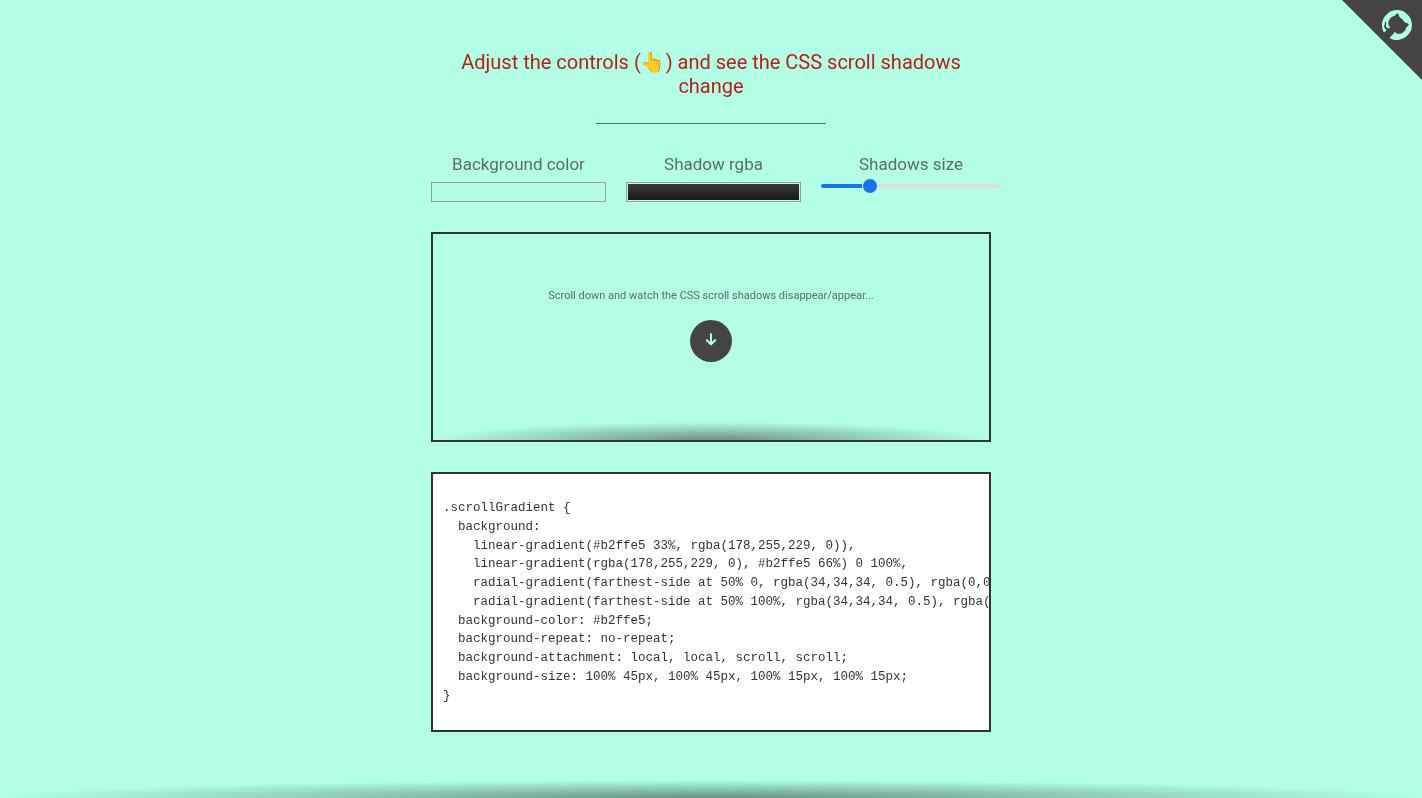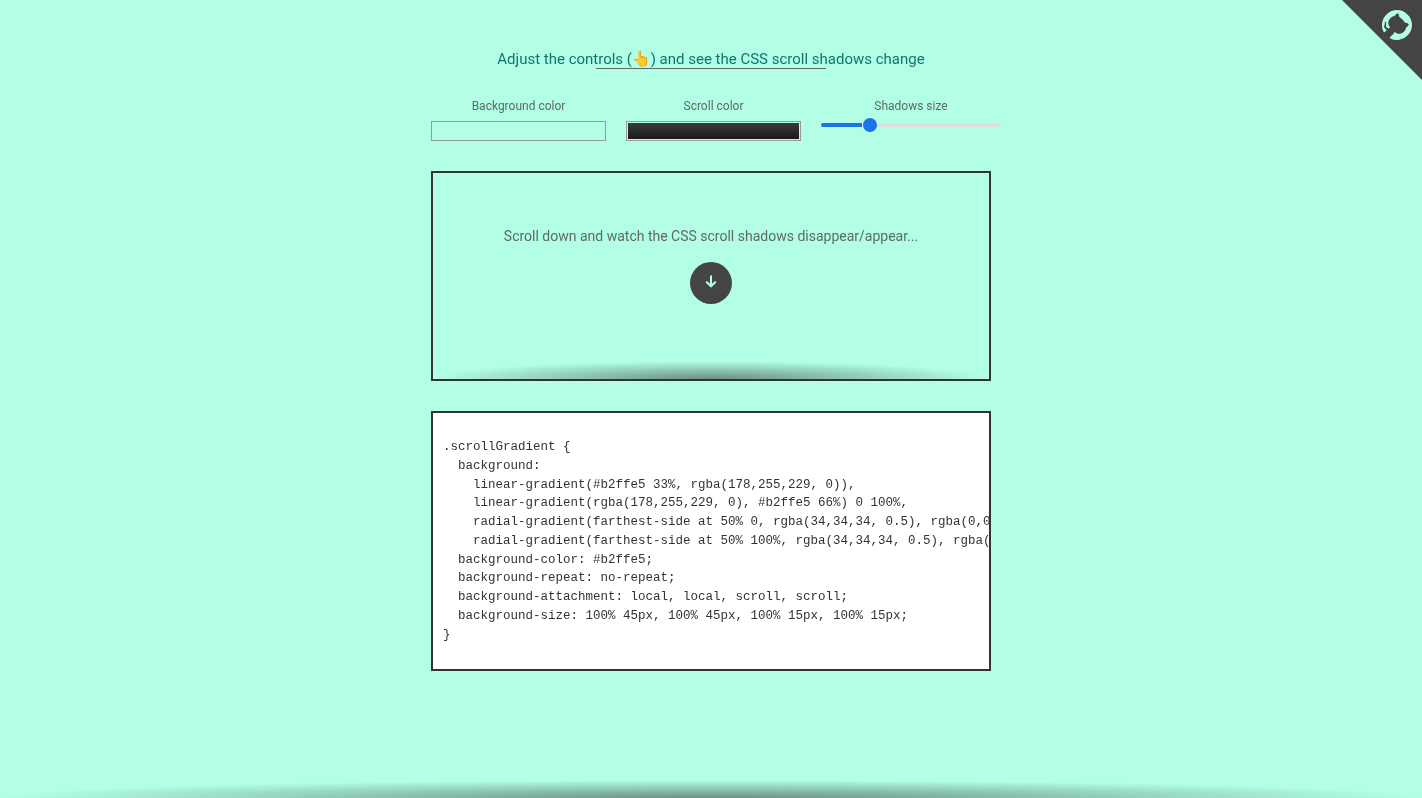--- a/index.html
+++ b/index.html
@@ -57,22 +57,23 @@
 
     .page-title {
       font-family: Georgia, 'Times New Roman', serif;
       font-size: 40px;
       font-weight: 600;
       color: #5c6b68;
       margin-bottom: 60px;
     }
 
     .subtitle {
-      font-size: 15px;
-      color: #0f766e;
+      font-size: 20px;
+      color: #b91c1c;
+      margin-bottom: 25px;
     }
 
     .divider {
       width: 230px;
       height: 1px;
       background-color: #5c6b68;
       margin: 0 auto 30px auto;
     }
 
     .controls {
@@ -83,21 +84,21 @@
     }
 
     .control-group {
       display: flex;
       flex-direction: column;
       align-items: center;
       flex: 1;
     }
 
     .control-label {
-      font-size: 12px;
+      font-size: 17px;
       color: #5c6b68;
       margin-bottom: 8px;
     }
 
     .color-input {
       width: 175px;
       height: 20px;
       border: 1px solid #999;
       cursor: pointer;
       padding: 1px;
@@ -151,21 +152,21 @@
       height: 210px;
       margin-bottom: 30px;
       position: relative;
       display: flex;
       flex-direction: column;
       align-items: center;
       padding-top: 55px;
     }
 
     .demo-text {
-      font-size: 14px;
+      font-size: 11px;
       color: #5c6b68;
       margin-bottom: 18px;
     }
 
     .arrow-circle {
       width: 42px;
       height: 42px;
       border-radius: 50%;
       background-color: #444;
       display: flex;
@@ -232,21 +233,21 @@
 
   <div class="controls">
     <div class="control-group">
       <label class="control-label">Background color</label>
       <div class="color-input">
         <div class="color-swatch-bg"></div>
       </div>
     </div>
 
     <div class="control-group">
-      <label class="control-label">Scroll color</label>
+      <label class="control-label">Shadow rgba</label>
       <div class="color-input">
         <div class="color-swatch-shadow"></div>
       </div>
     </div>
 
     <div class="control-group">
       <label class="control-label">Shadows size</label>
       <input type="range" class="range-input" min="0" max="60" value="15" style="">
     </div>
   </div>

